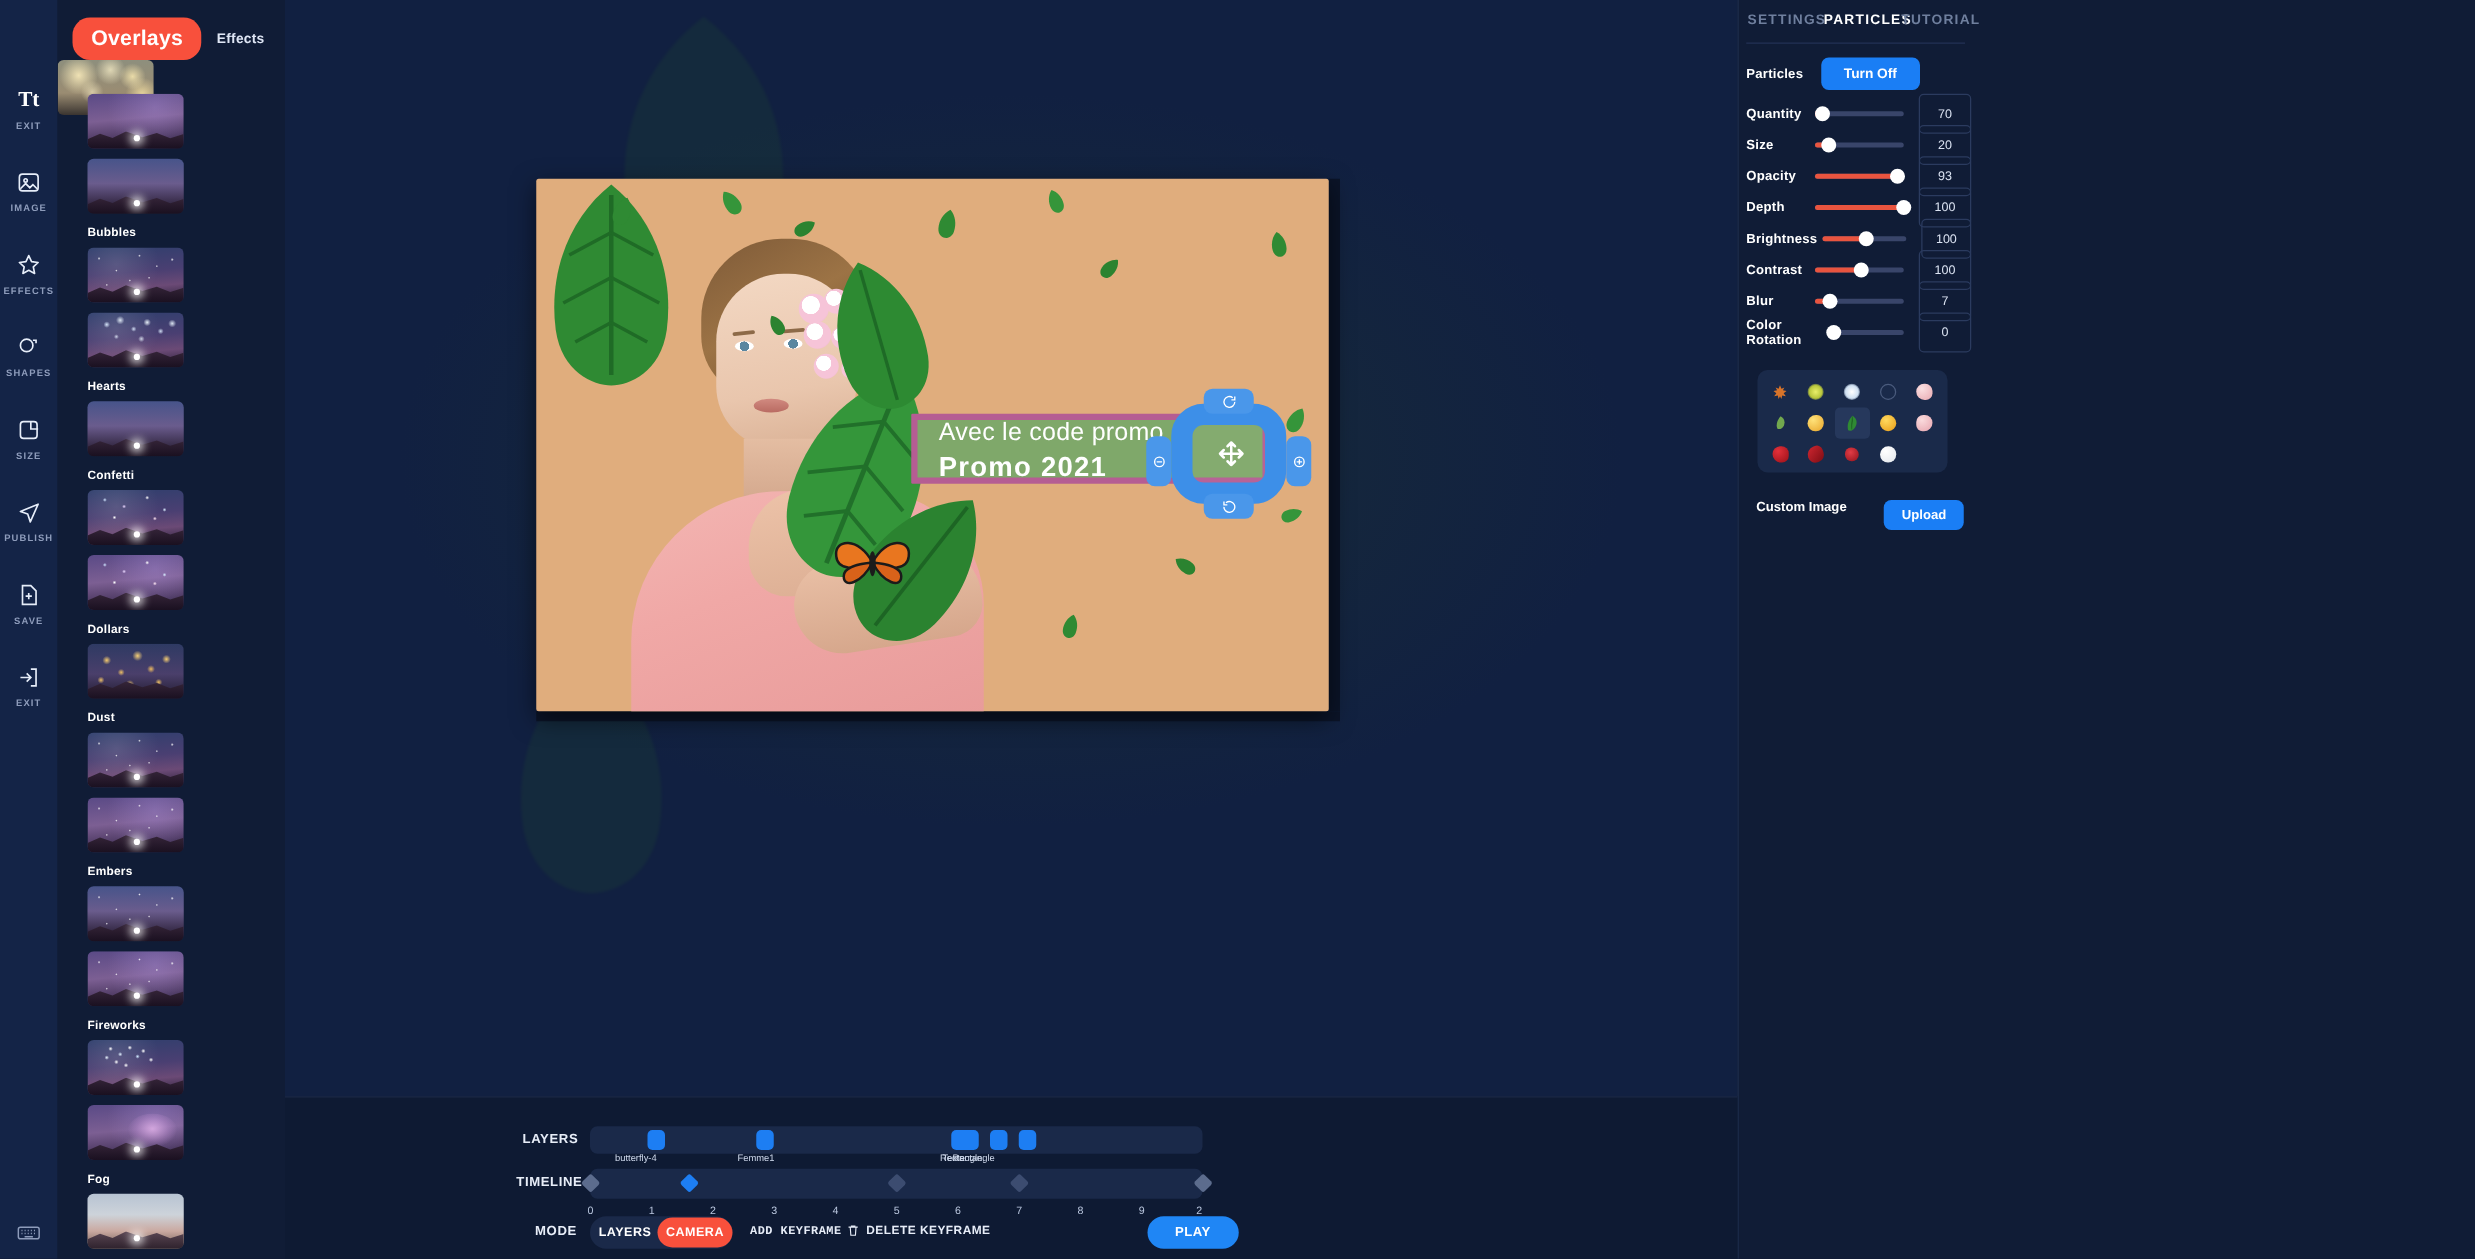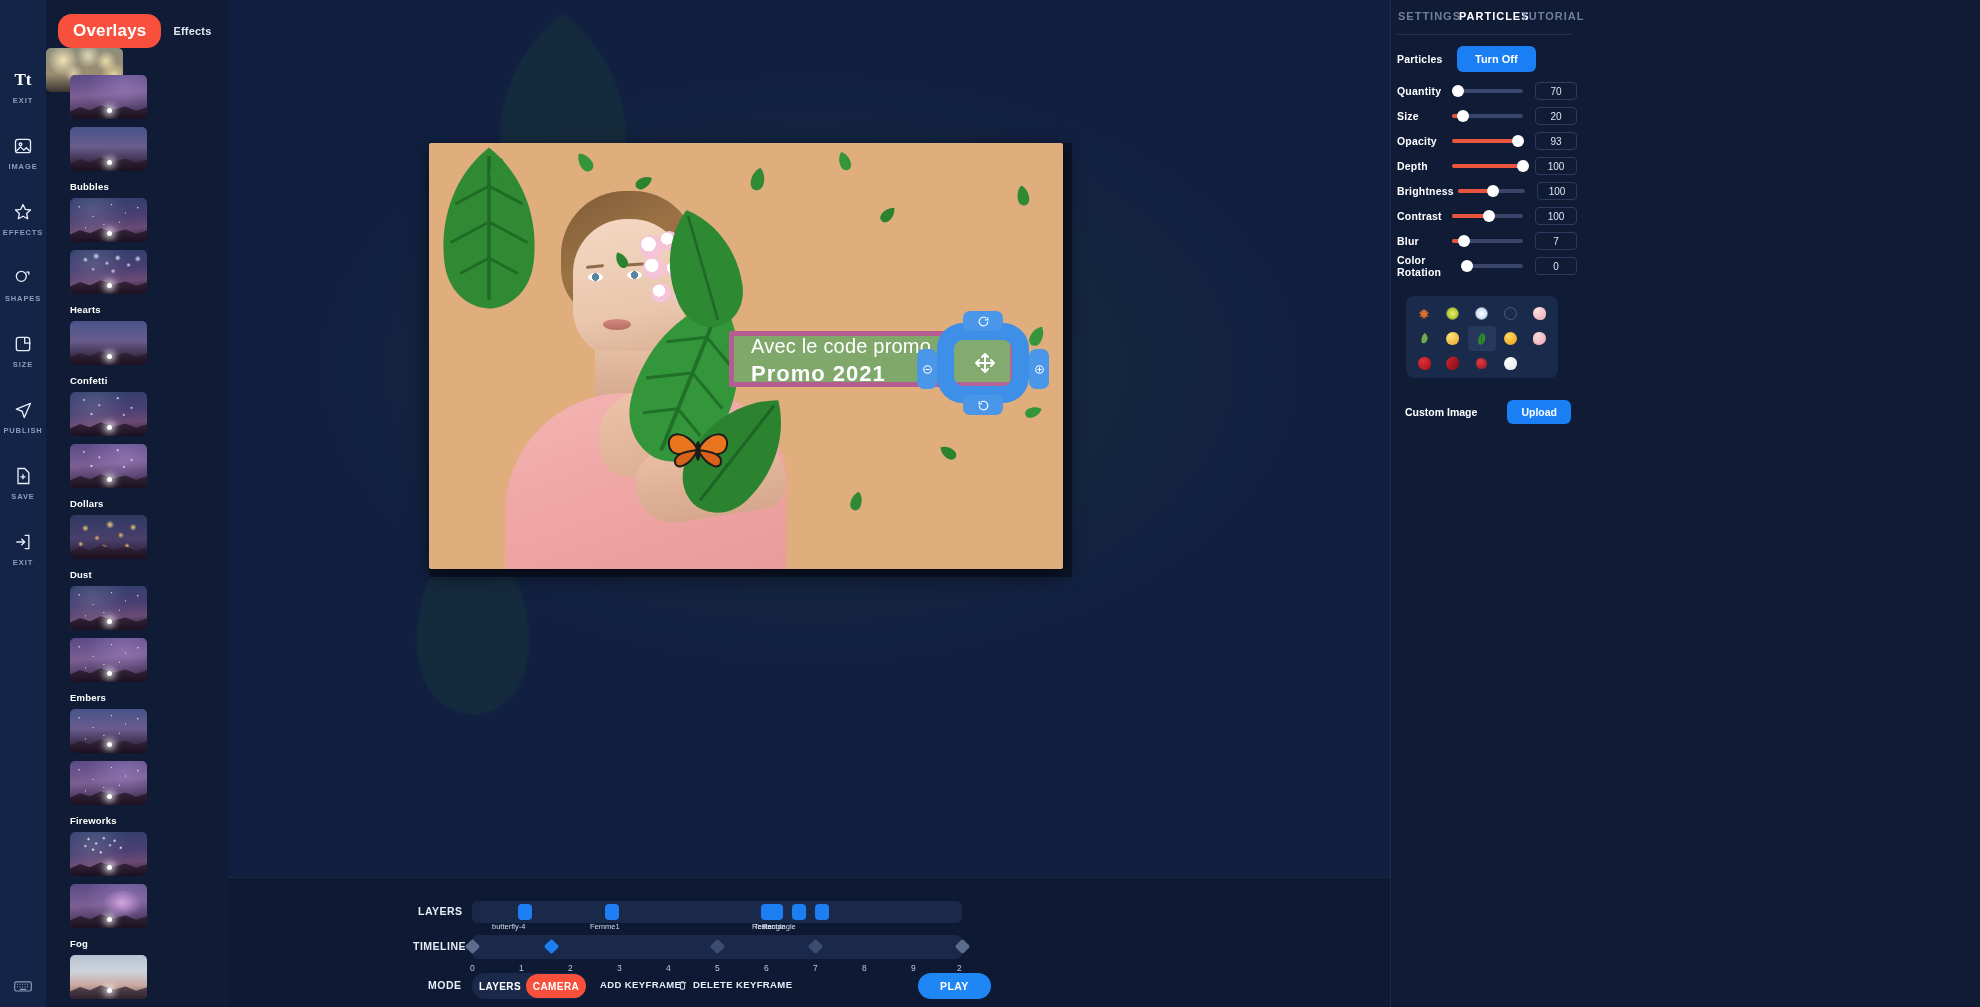--- a/index.html
+++ b/index.html
@@ -217,21 +217,21 @@
   }
   .rp-tab.active { color:#fff; }
   .rp-divider { position:absolute; left:10px; top:34px; width:570px; height:1px; background:#223155; }
 
   .row { position:absolute; left:10px; width:570px; height:24px; display:flex; align-items:center; }
   .row-label { width:58px; font-size:10.5px; font-weight:700; color:#ffffff; letter-spacing:.2px;}
   .slider { position:relative; width:82px; height:4px; background:#39456a; border-radius:3px; margin-left:4px;}
   .slider .fill { position:absolute; left:0; top:0; height:4px; background:#e9543f; border-radius:3px;}
   .slider .knob { position:absolute; top:-4px; width:12px; height:12px; border-radius:50%; background:#fff; }
   .numbox {
-    width:48px; height:18px; border:1px solid #2b3b5f; border-radius:4px;
+    width:48px; height:32px; border:1px solid #2b3b5f; border-radius:4px;
     display:flex; align-items:center; justify-content:center;
     font-size:10px; color:#dbe3f2; background:transparent;
   }
 
   .turnoff {
     background:#1a7ef5; color:#fff; font-size:11px; font-weight:700;
     padding:7px 18px; border-radius:6px; cursor:pointer;
   }
 
   .swatch-panel {
@@ -239,21 +239,21 @@
     background:#1a2a4a; border-radius:8px;
   }
   .sw-grid { display:grid; grid-template-columns: repeat(5, 1fr); gap:0px; padding:5px 4px; }
   .sw {
     width:28px; height:25px; display:flex; align-items:center; justify-content:center;
     cursor:pointer; border-radius:4px;
   }
   .sw.sel { background:#26385c; }
   .sw-dot { width:13px; height:13px; border-radius:50%; }
 
-  .custom-row { position:absolute; left:1404px; top:400px; width:160px; display:flex; align-items:center; justify-content:space-between;}
+  .custom-row { position:absolute; left:1404px; top:400px; width:160px; display:flex; align-items:flex-start; justify-content:space-between;}
   .custom-label { font-size:10.5px; font-weight:700; color:#fff; }
   .upload-btn { background:#1a7ef5; color:#fff; font-size:10.5px; font-weight:700; padding:6px 14px; border-radius:6px; cursor:pointer;}
 
   
   .bottombar {
     position:absolute; left:228px; top:877px; right:590px; height:130px;
     background:#0e1a33; border-top:1px solid #1b2947;
   }
   .bb-label { position:absolute; font-size:10.5px; font-weight:700; color:#e7edf8; letter-spacing:.5px;}
   .track {
@@ -816,21 +816,21 @@
     <div class="tick" style="left:585px;top:85px;">7</div>
     <div class="tick" style="left:634px;top:85px;">8</div>
     <div class="tick" style="left:683px;top:85px;">9</div>
     <div class="tick" style="left:729px;top:85px;">2</div>
 
     <div class="bb-label" style="left:200px;top:101px;">MODE</div>
     <div class="mode-group" style="left:244px;top:95px;width:114px;">
       <div class="mode-pill" style="left:1px;top:1px;width:54px;color:#ffffff;">LAYERS</div>
       <div class="mode-pill" style="left:54px;top:1px;width:60px;background:#f8503c;color:#ffffff;">CAMERA</div>
     </div>
-    <div class="btn-txt" style="left:372px;top:101px;">ADD KEYFRAME</div>
+    <div class="btn-txt" style="left:372px;top:101px;font-family:Liberation Mono, monospace;">ADD KEYFRAME</div>
     <div style="position:absolute;left:449px;top:99px;width:11px;height:12px;">
       <svg viewBox="0 0 24 24" fill="none" stroke="#e7edf8" stroke-width="2">
           <path d="M4 6h16M9 6V4h6v2M7 6l1 14h8l1-14"></path>
         </svg>
     </div>
     <div class="btn-txt" style="left:465px;top:101px;">DELETE KEYFRAME</div>
     <div class="play-btn" style="left:690px;top:95px;">PLAY</div>
   </div>
 
 </div>

